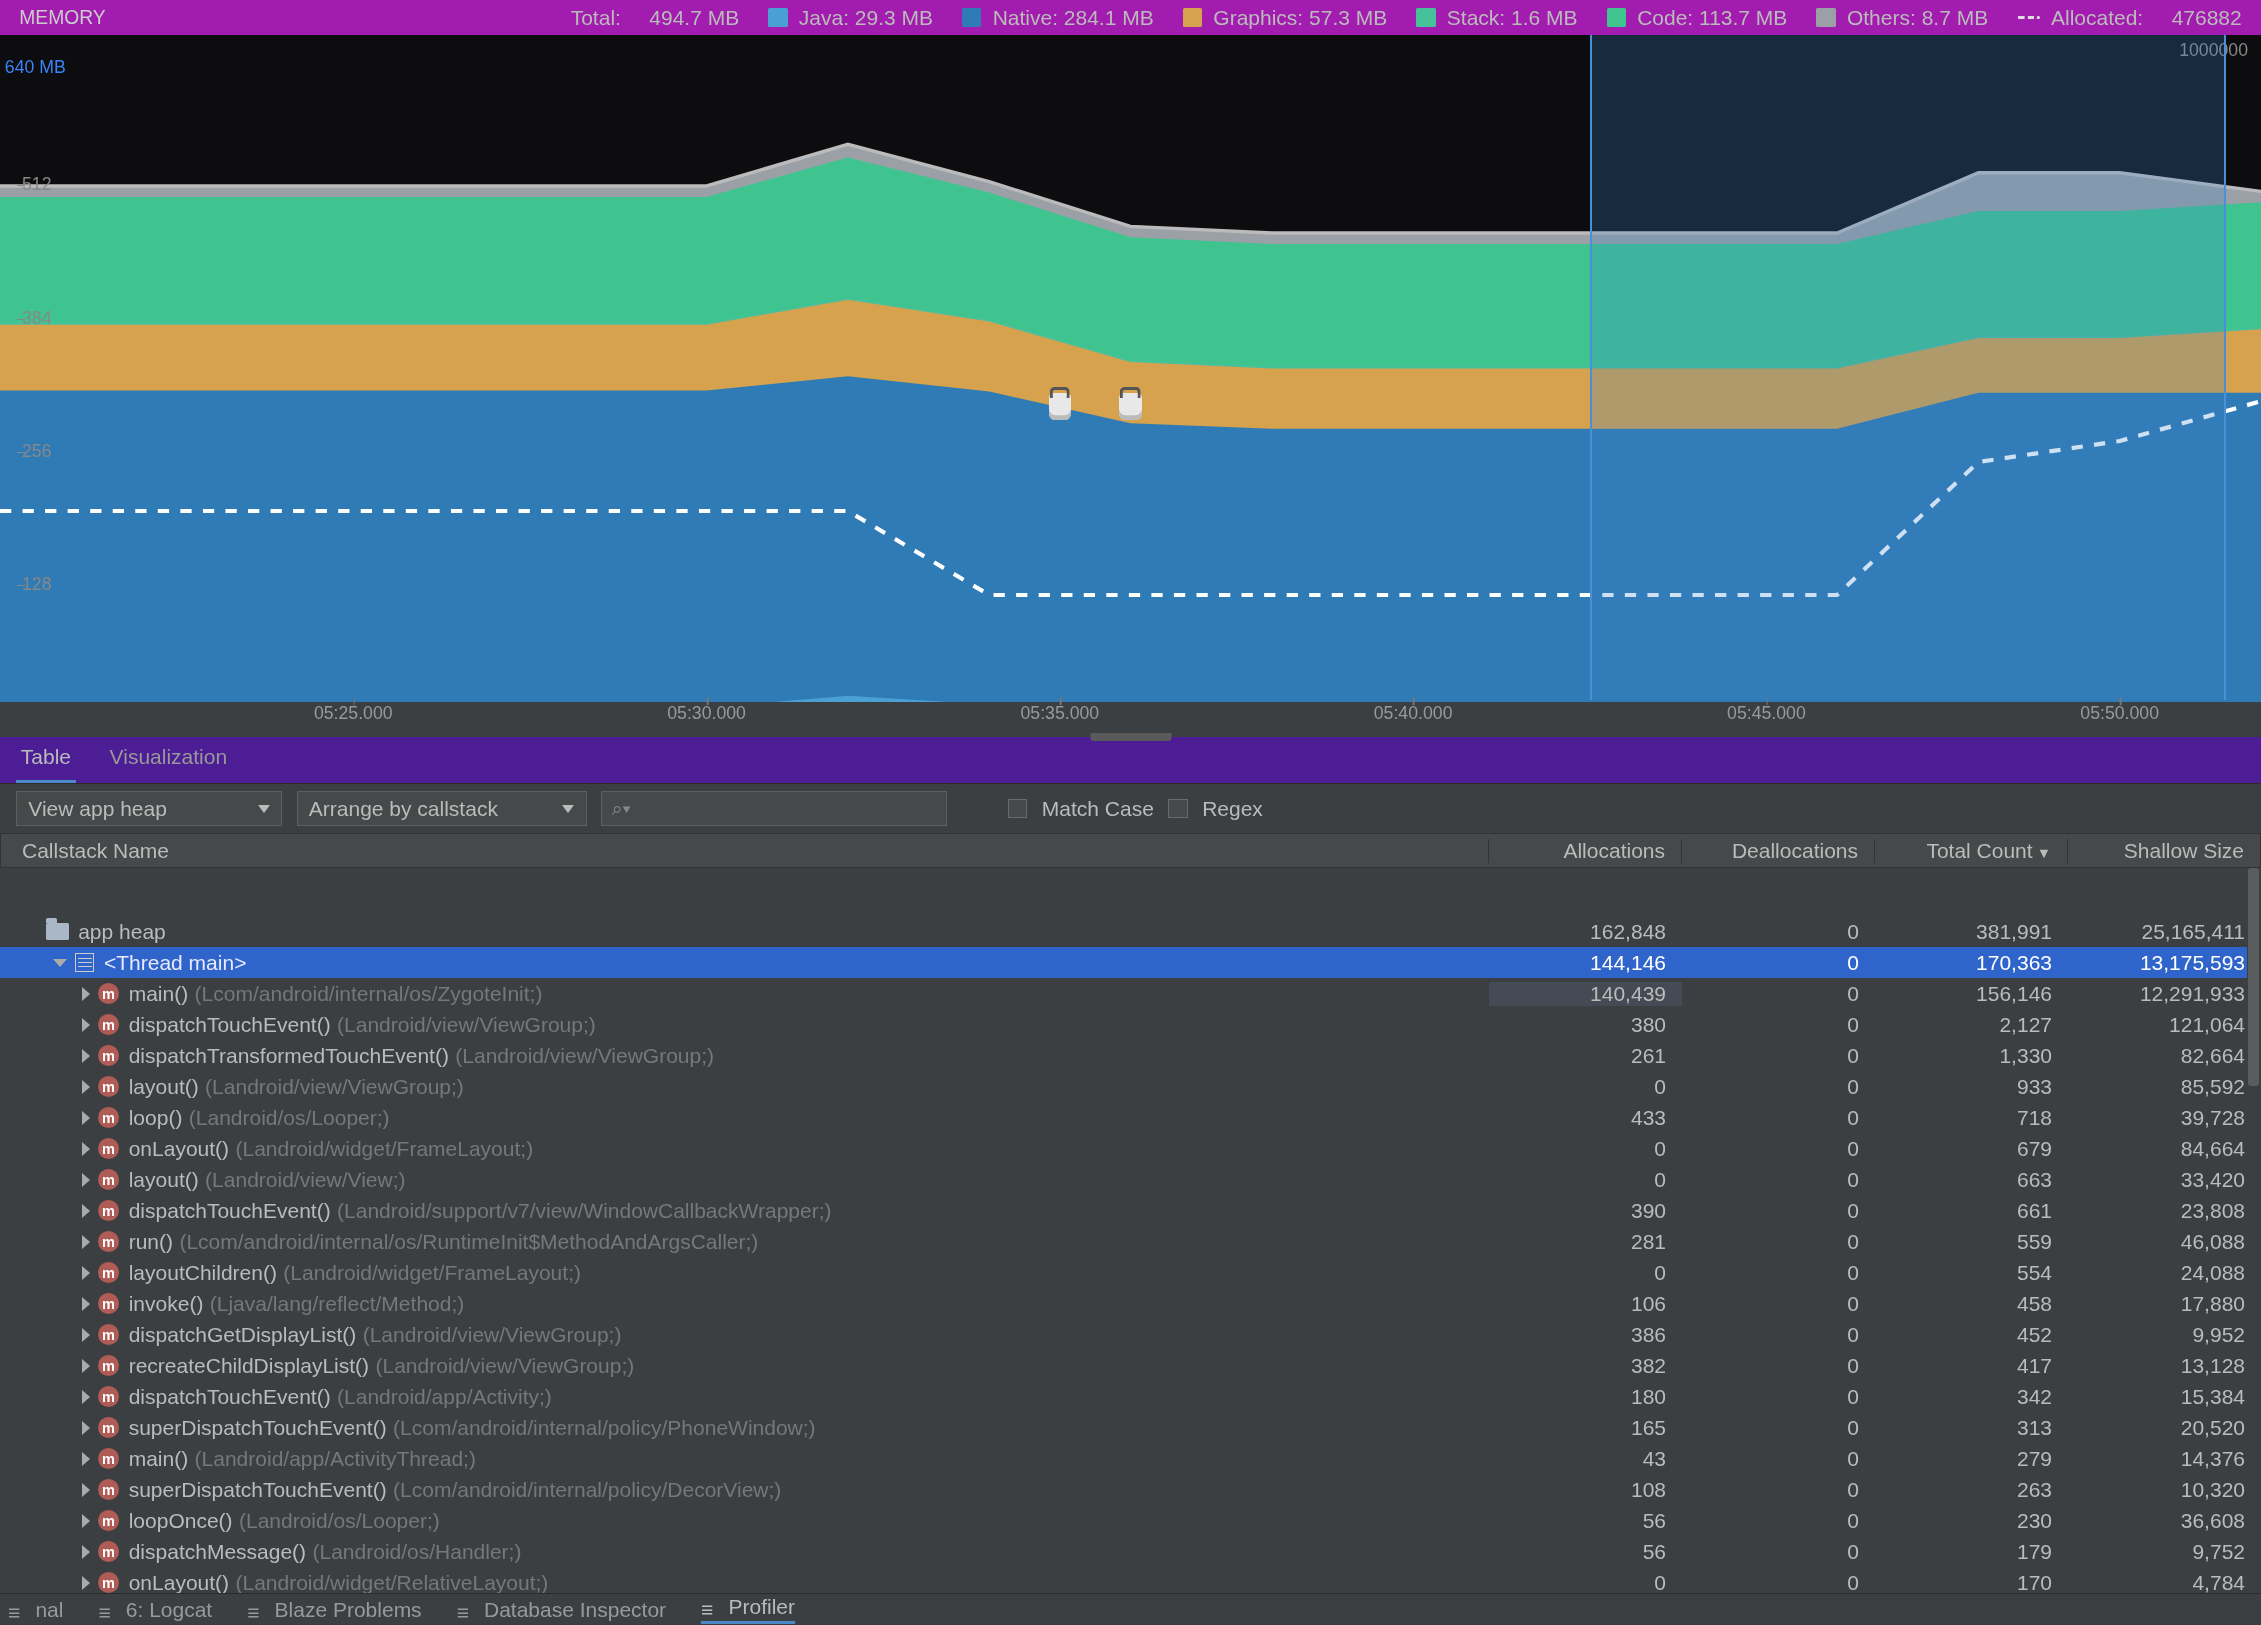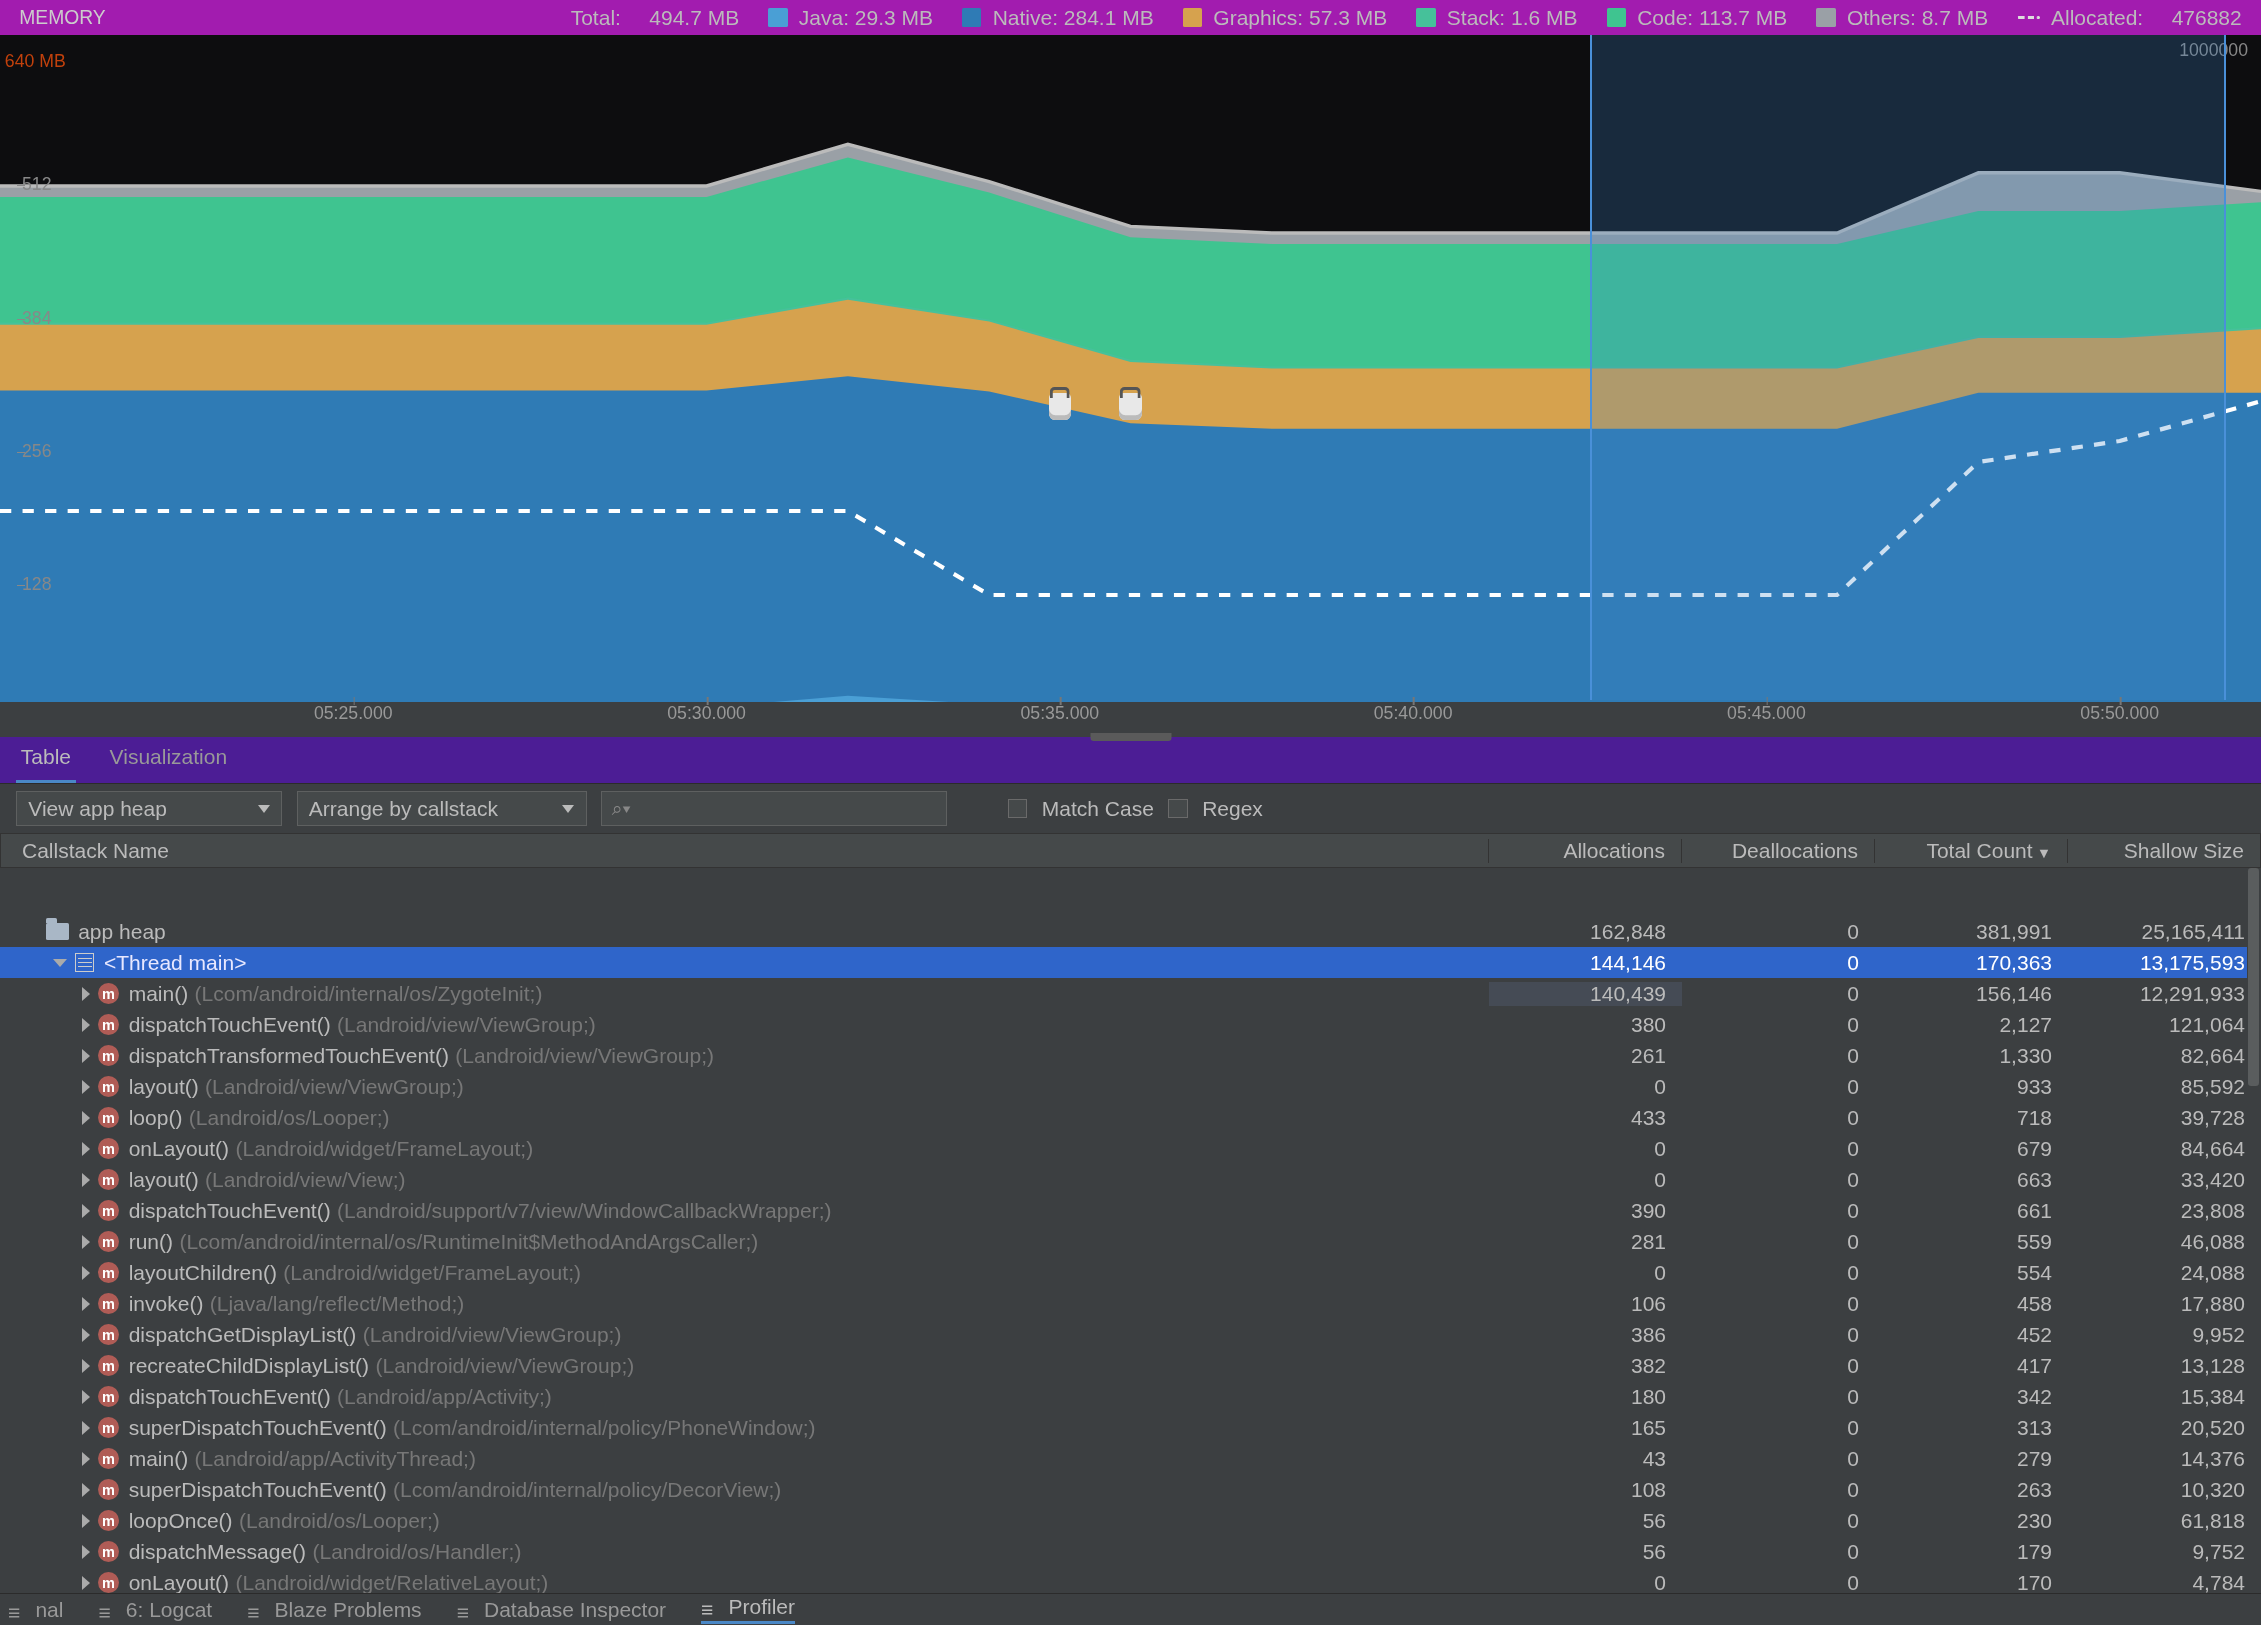--- a/index.html
+++ b/index.html
@@ -212,21 +212,21 @@
           <span>Others: 8.7 MB</span>
         </span></span>
     <span class="legend-item">
       <span class="swatch dash"></span>
       <span>Allocated:</span>&nbsp;
       <span>476882</span>
     </span>
   </div>
 
   <div class="chart-wrap">
-    <div style="position:absolute;top:16px;left:4.8px;font-size:17.7px;color:#c2410c">640 MB</div>
+    <div style="position:absolute;top:22px;left:4.8px;font-size:17.7px;color:#3b82f6">640 MB</div>
     <div style="position:absolute;top:4.8px;right:13px;font-size:17.7px;color:#888888">1000000</div>
     <svg id="chart-svg" viewBox="0 0 2808 826" preserveAspectRatio="none">
         <path d="M 0 178.10624999999993 L 175.5 178.10624999999993 L 351 178.10624999999993 L 526.5 178.10624999999993 L 702 178.10624999999993 L 877.5 178.10624999999993 L 1053 129.0625 L 1228.5 172.94375000000002 L 1404 225.859375 L 1579.5 233.60312499999998 L 1755 233.60312499999998 L 1930.5 233.60312499999998 L 2106 233.60312499999998 L 2281.5 233.60312499999998 L 2457 162.61874999999998 L 2632.5 162.61874999999998 L 2808 184.55937499999993 L 2808 826 L 0 826 Z" fill="#9aa0a6"></path>
         <path d="M 0 191.01249999999993 L 175.5 191.01249999999993 L 351 191.01249999999993 L 526.5 191.01249999999993 L 702 191.01249999999993 L 877.5 191.01249999999993 L 1053 144.55000000000007 L 1228.5 185.85000000000002 L 1404 238.765625 L 1579.5 246.50937499999998 L 1755 246.50937499999998 L 1930.5 246.50937499999998 L 2106 246.50937499999998 L 2281.5 246.50937499999998 L 2457 207.79062499999998 L 2632.5 207.79062499999998 L 2808 197.46562499999993 L 2808 826 L 0 826 Z" fill="#3fc490"></path>
         <path d="M 0 339.434375 L 175.5 339.434375 L 351 339.434375 L 526.5 339.434375 L 702 339.434375 L 877.5 339.434375 L 1053 309.75 L 1228.5 335.5625 L 1404 383.315625 L 1579.5 391.059375 L 1755 391.059375 L 1930.5 391.059375 L 2106 391.059375 L 2281.5 391.059375 L 2457 354.921875 L 2632.5 354.921875 L 2808 344.596875 L 2808 826 L 0 826 Z" fill="#46c19a"></path>
         <path d="M 0 342.015625 L 175.5 342.015625 L 351 342.015625 L 526.5 342.015625 L 702 342.015625 L 877.5 342.015625 L 1053 312.33125000000007 L 1228.5 338.14375 L 1404 385.89687499999997 L 1579.5 393.640625 L 1755 393.640625 L 1930.5 393.640625 L 2106 393.640625 L 2281.5 393.640625 L 2457 357.503125 L 2632.5 357.503125 L 2808 347.17812499999997 L 2808 826 L 0 826 Z" fill="#d6a24e"></path>
         <path d="M 0 419.453125 L 175.5 419.453125 L 351 419.453125 L 526.5 419.453125 L 702 419.453125 L 877.5 419.453125 L 1053 402.675 L 1228.5 420.74375000000003 L 1404 458.171875 L 1579.5 464.625 L 1755 464.625 L 1930.5 464.625 L 2106 464.625 L 2281.5 464.625 L 2457 422.034375 L 2632.5 422.034375 L 2808 422.034375 L 2808 826 L 0 826 Z" fill="#2f7bb5"></path>
         <path d="M 0 793.734375 L 175.5 793.734375 L 351 793.734375 L 526.5 793.734375 L 702 793.734375 L 877.5 793.734375 L 1053 779.5375 L 1228.5 789.8625 L 1404 793.734375 L 1579.5 793.734375 L 1755 793.734375 L 1930.5 793.734375 L 2106 793.734375 L 2281.5 793.734375 L 2457 788.571875 L 2632.5 788.571875 L 2808 788.571875 L 2808 826 L 0 826 Z" fill="#4a9fd5"></path>
         <path d="M 0 178.10624999999993 L 175.5 178.10624999999993 L 351 178.10624999999993 L 526.5 178.10624999999993 L 702 178.10624999999993 L 877.5 178.10624999999993 L 1053 129.0625 L 1228.5 172.94375000000002 L 1404 225.859375 L 1579.5 233.60312499999998 L 1755 233.60312499999998 L 1930.5 233.60312499999998 L 2106 233.60312499999998 L 2281.5 233.60312499999998 L 2457 162.61874999999998 L 2632.5 162.61874999999998 L 2808 184.55937499999993" fill="none" stroke="#bbbbbb" stroke-width="4"></path>
         <path d="M 0 561.6800000000001 L 175.5 561.6800000000001 L 351 561.6800000000001 L 526.5 561.6800000000001 L 702 561.6800000000001 L 877.5 561.6800000000001 L 1053 561.6800000000001 L 1228.5 660.8 L 1404 660.8 L 1579.5 660.8 L 1755 660.8 L 1930.5 660.8 L 2106 660.8 L 2281.5 660.8 L 2457 503.86 L 2632.5 479.08000000000004 L 2808 432.09546800000004" fill="none" stroke="#ffffff" stroke-width="5" stroke-dasharray="14 14"></path>
@@ -536,21 +536,21 @@
           <div class="cell-name">
             <span class="indent" style="width: 82px;"></span>
             <span class="arrow"></span>
             <span class="m-ic">m</span>
             <span class="method-name">loopOnce()</span>
             <span class="method-hint">(Landroid/os/Looper;)</span>
           </div>
           <div class="cell-num">56</div>
           <div class="cell-num">0</div>
           <div class="cell-num">230</div>
-          <div class="cell-num">61,818</div>
+          <div class="cell-num">36,608</div>
         </div>
         <div class="row">
           <div class="cell-name">
             <span class="indent" style="width: 82px;"></span>
             <span class="arrow"></span>
             <span class="m-ic">m</span>
             <span class="method-name">dispatchMessage()</span>
             <span class="method-hint">(Landroid/os/Handler;)</span>
           </div>
           <div class="cell-num">56</div>

